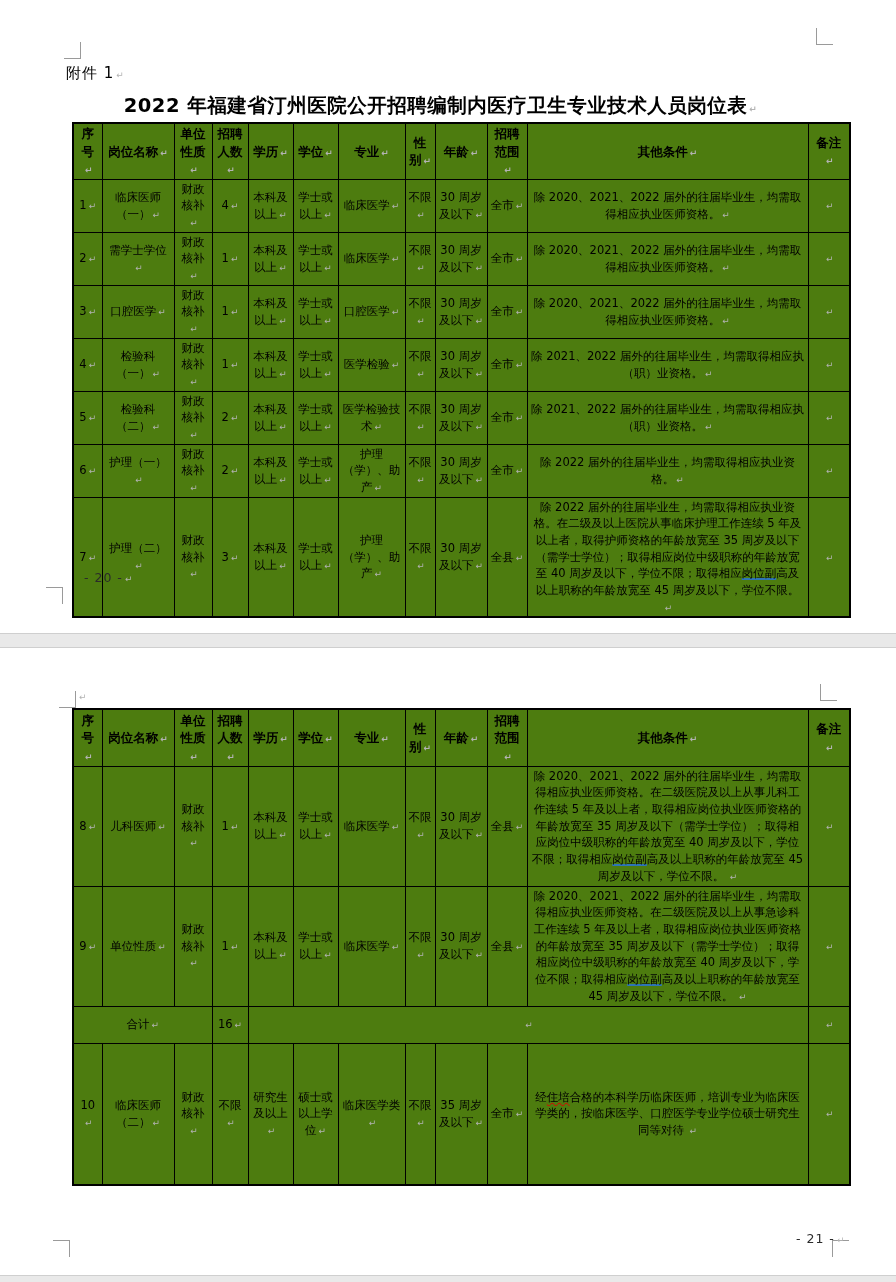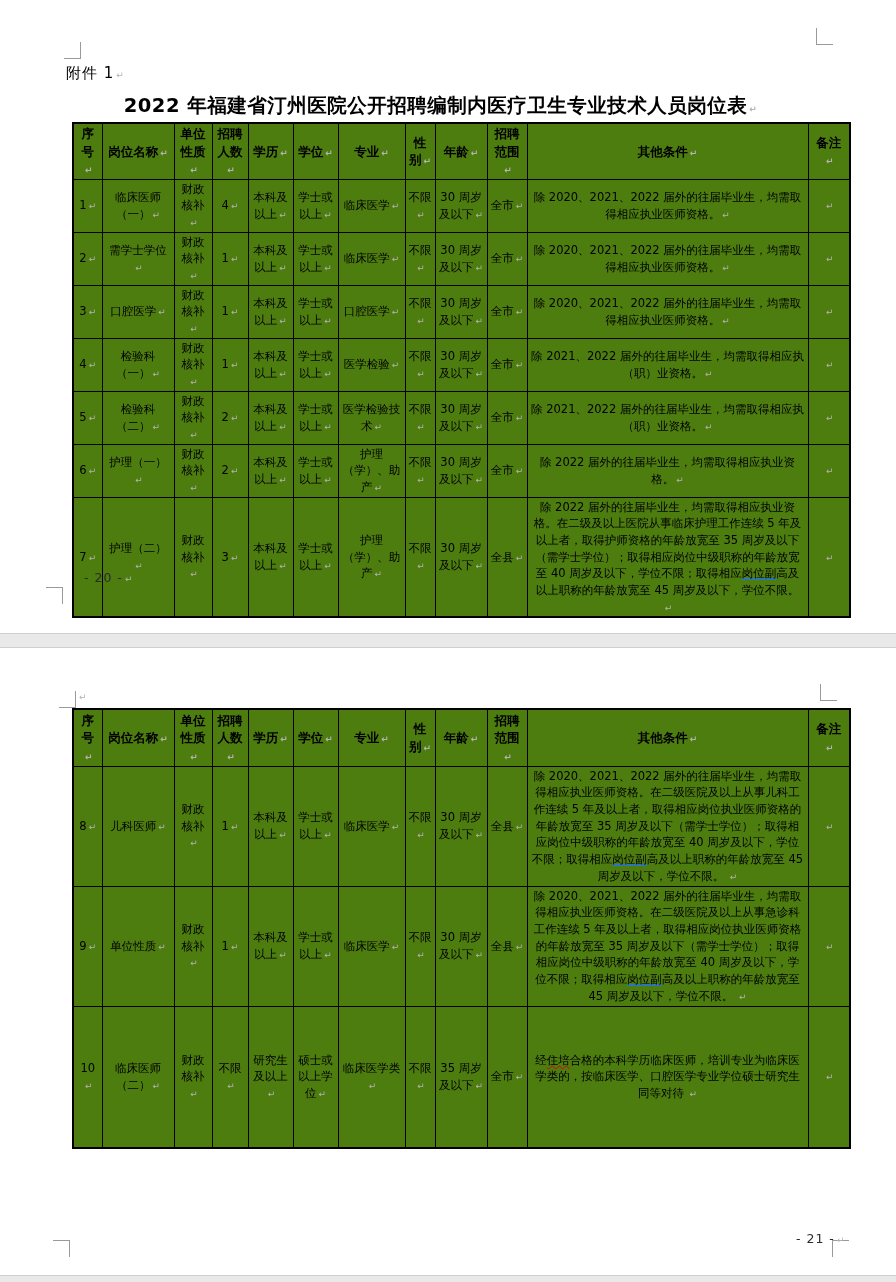--- a/index.html
+++ b/index.html
@@ -264,20 +264,26 @@
       <td class="pil">学士或以上</td>
       <td class="pil">临床医学</td>
       <td class="pil">不限</td>
       <td class="pil">30 周岁及以下</td>
       <td class="pil">全县</td>
       <td class="pil long">
         <span>除 2020、2021、2022 届外的往届毕业生，均需取得相应执业医师资格。在二级医院及以上从事急诊科工作连续 5 年及以上者，取得相应岗位执业医师资格的年龄放宽至 35 周岁及以下（需学士学位）；取得相应岗位中级职称的年龄放宽至 40 周岁及以下，学位不限；取得相应</span><span class="blue-ul">岗位副</span><span>高及以上职称的年龄放宽至 45 周岁及以下，学位不限。</span>
       </td>
       <td class="pil"></td>
     </tr>
+    <tr class="h37">
+      <td colspan="3" class="pil">合计</td>
+      <td class="pil">16</td>
+      <td colspan="7" class="pil"></td>
+      <td class="pil"></td>
+    </tr>
     <tr class="h113">
       <td class="pil">10</td>
       <td class="pil">临床医师（二）</td>
       <td class="pil">财政核补</td>
       <td class="pil">不限</td>
       <td class="pil">研究生及以上</td>
       <td class="pil">硕士或以上学位</td>
       <td class="pil">临床医学类</td>
       <td class="pil">不限</td>
       <td class="pil">35 周岁及以下</td>

